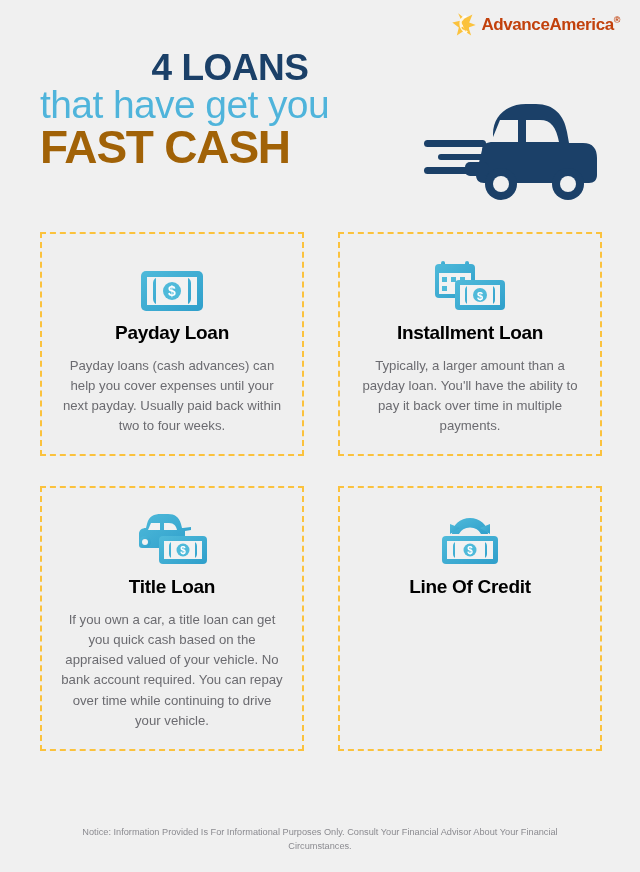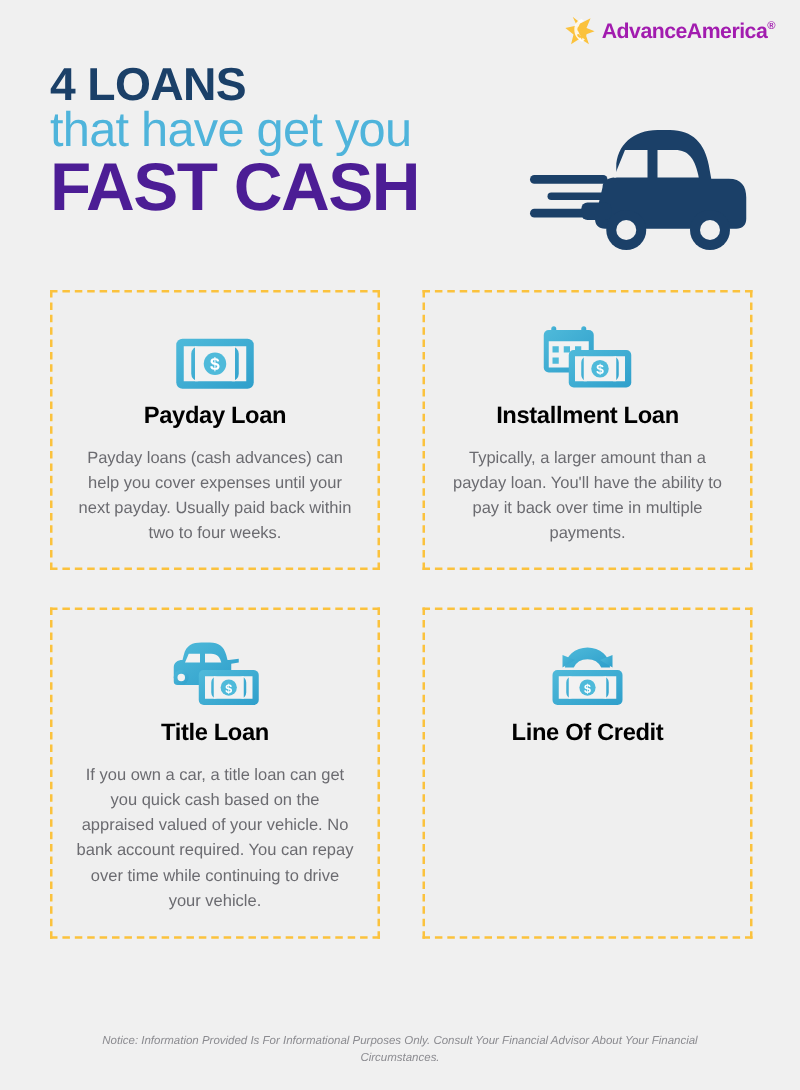--- a/index.html
+++ b/index.html
@@ -21,21 +21,21 @@
     top: 12px;
     right: 20px;
     display: flex;
     align-items: center;
     gap: 4px;
   }
   .logo-mark { width: 26px; height: 26px; display: block; }
   .logo-text {
     font-size: 17px;
     font-weight: bold;
-    color: #a21caf;
+    color: #c2410c;
     letter-spacing: -0.4px;
     white-space: nowrap;
   }
   .logo-text .tm {
     font-size: 9px;
     vertical-align: super;
     font-weight: bold;
   }
 
   
@@ -45,33 +45,34 @@
     top: 50px;
     width: 380px;
   }
   .hl-1 {
     font-size: 37px;
     font-weight: bold;
     color: #1b4068;
     letter-spacing: -0.5px;
     line-height: 0.95;
     margin: 0;
+    text-align: center;
   }
   .hl-2 {
     font-size: 39px;
     font-weight: 300;
     color: #4fb4db;
     letter-spacing: -0.6px;
     line-height: 1.05;
     margin: 0;
   }
   .hl-3 {
-    font-size: 54px;
-    font-weight: bold;
-    color: #4c1d95;
+    font-size: 46px;
+    font-weight: bold;
+    color: #a16207;
     letter-spacing: -1.2px;
     line-height: 0.92;
     margin: 0;
   }
 
   
   .car-hero {
     position: absolute;
     right: 18px;
     top: 100px;
@@ -126,21 +127,20 @@
   
   .notice {
     position: absolute;
     left: 50px;
     right: 50px;
     bottom: 18px;
     text-align: center;
     font-size: 9.2px;
     line-height: 1.5;
     color: #8b8b90;
-    font-style: italic;
   }
 </style>
 </head>
 <body>
 
 <div class="logo-wrap">
   <svg class="logo-mark" viewBox="0 0 40 40">
     <path d="M2 16 L16 13 L11 2 L21 10 L33 4 L28 16 L38 20 L27 24 L31 36 L20 29 L9 36 L12 24 Z" fill="#fbc23d"></path>
     <path d="M22 5 C16 7 13 12 13 18 C13 25 17 30 23 33 L26 30 C21 27 18 23 18 18 C18 13 20 9 25 7 Z" fill="#ffffff" opacity="0.85"></path>
     <text x="22" y="28" font-family="Liberation Sans, sans-serif" font-size="22" font-weight="bold" fill="#fbc23d" text-anchor="middle">$</text>

